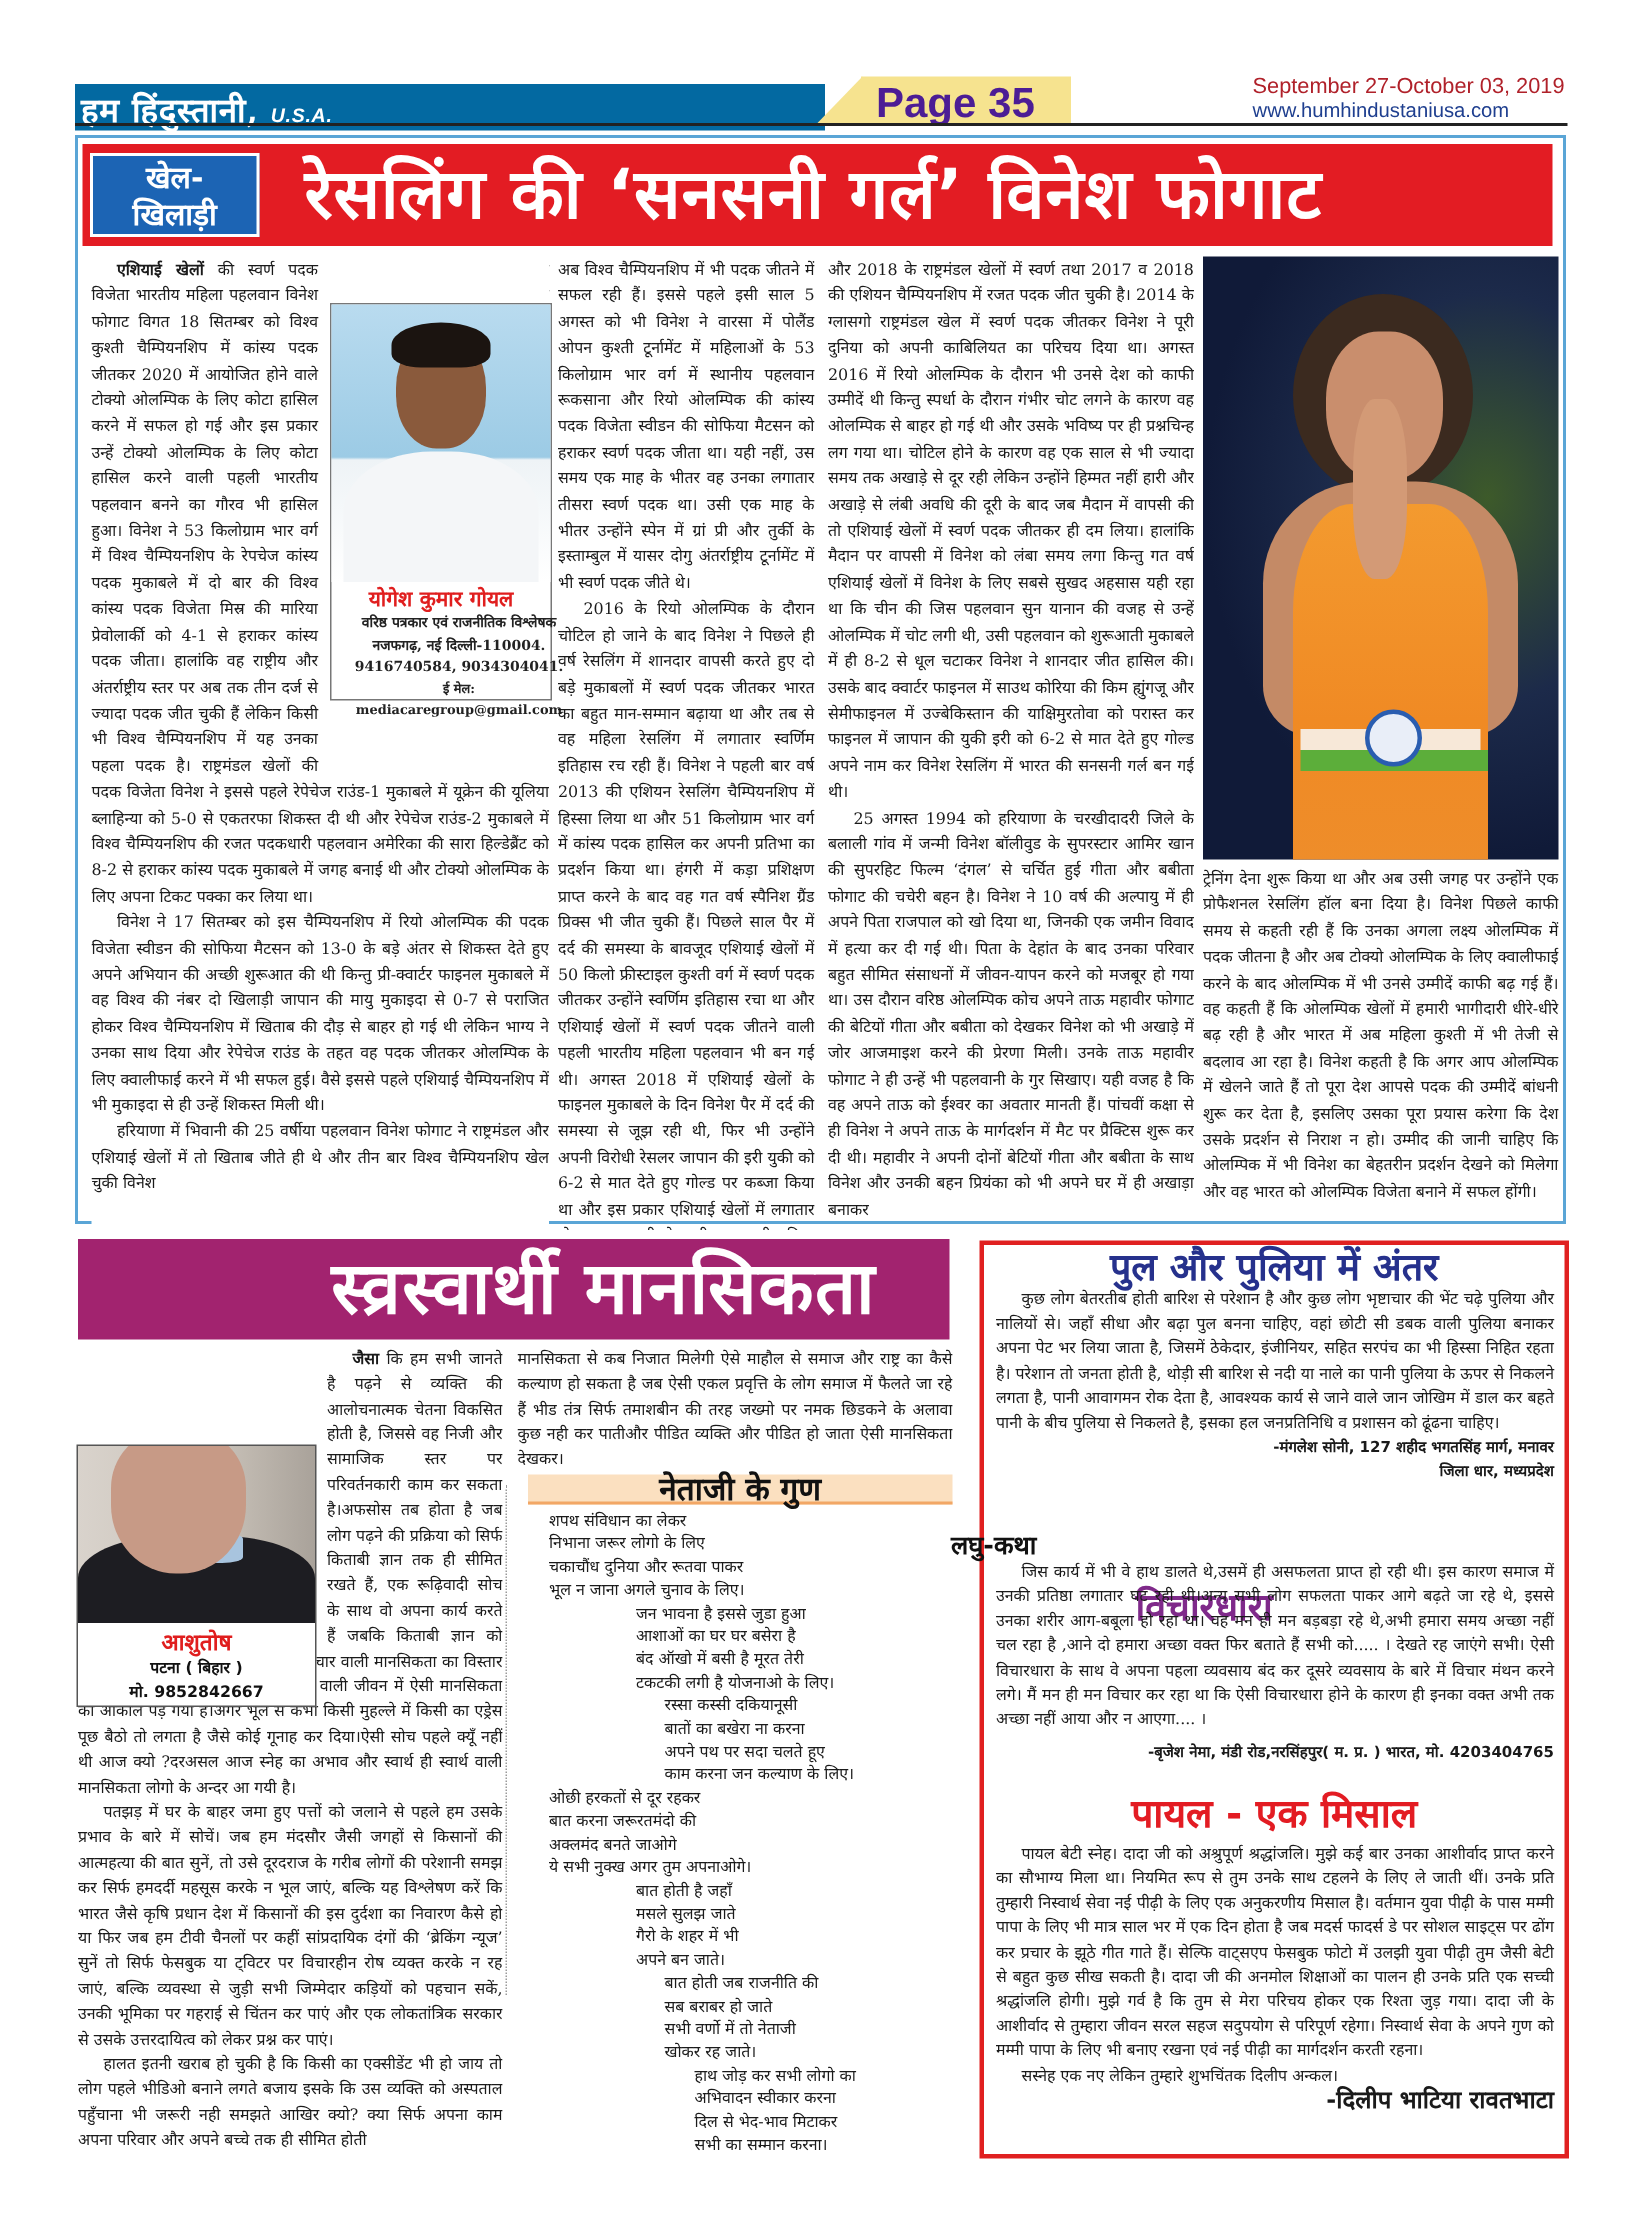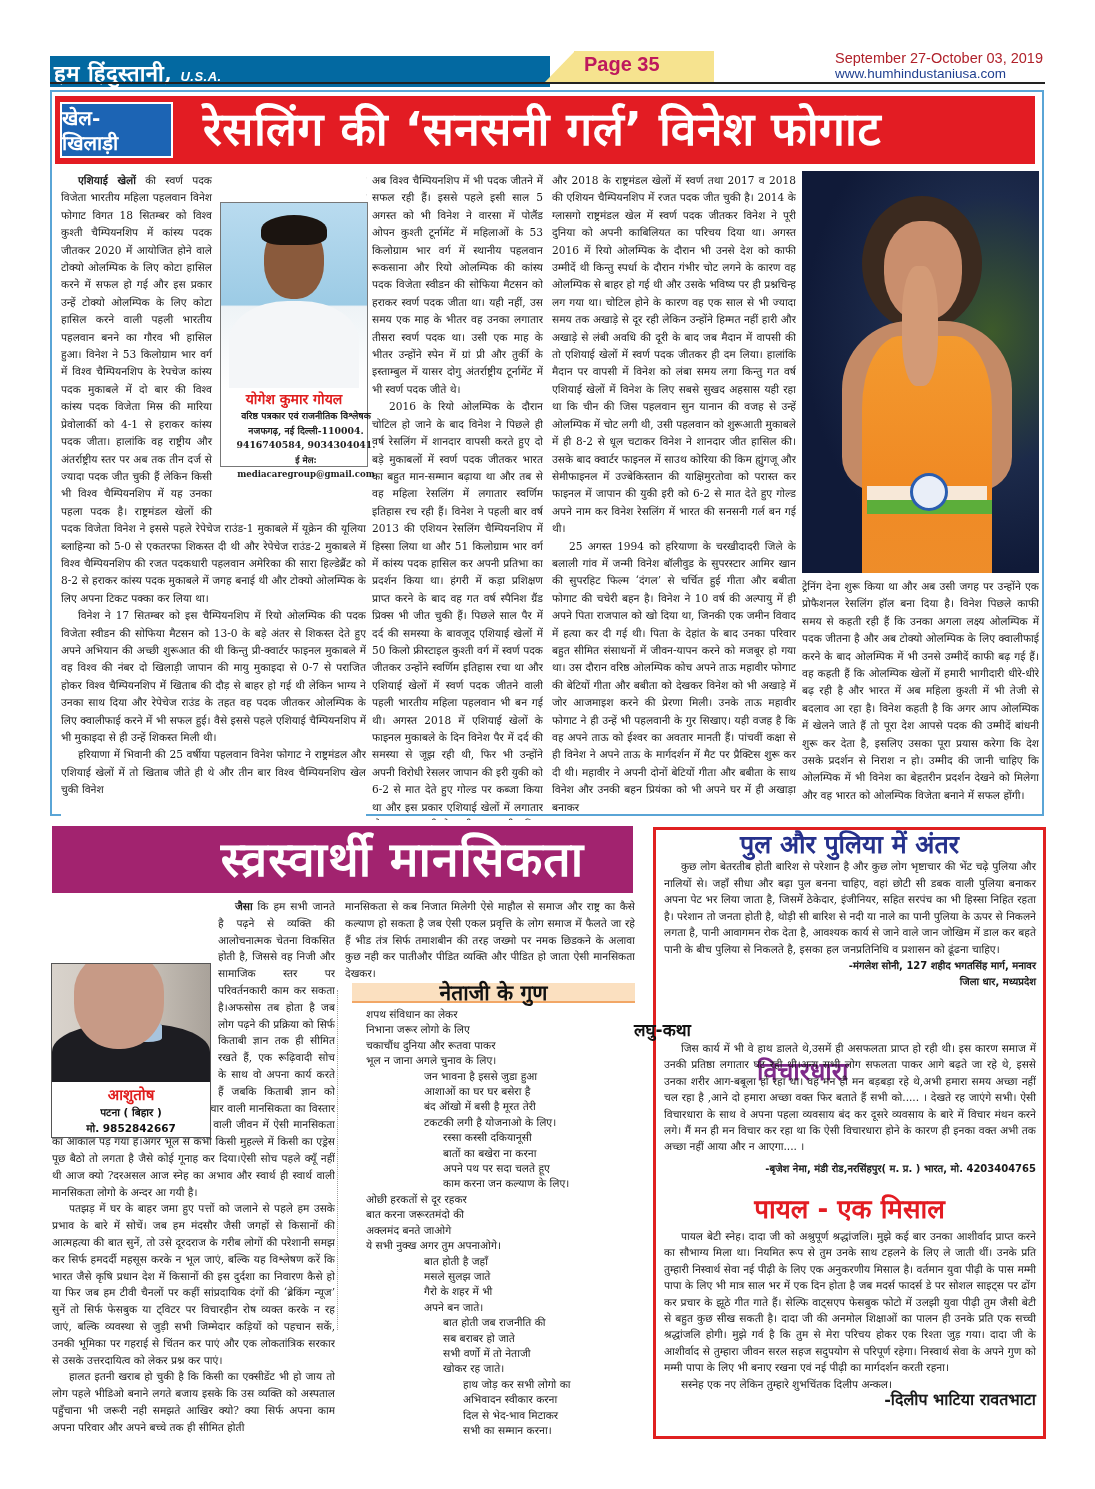--- a/index.html
+++ b/index.html
@@ -6,30 +6,30 @@
   html, body { width: 1095px; height: 1489px; background: #fff; overflow: hidden; }
   body { position: relative; font-family: "DejaVu Sans", sans-serif; color: #111; }
 
   
   .masthead { position: absolute; left: 50px; top: 51px; width: 995px; height: 33px; }
   .mast-green { position: absolute; left: 0; top: 5px; width: 500px; height: 31px; background: #0369a1; }
   .mast-green .brand { position: absolute; left: 4px; top: 1px; color: #fff; font-weight: bold; font-size: 22px; font-family: "DejaVu Serif", serif; letter-spacing: 0.5px; }
   .mast-green .brand-usa { font-style: italic; font-size: 13px; font-family: "Liberation Sans", sans-serif; margin-left: 8px; }
   .mast-tri { position: absolute; left: 495px; top: 0; width: 0; height: 0; border-bottom: 31px solid #f6e38f; border-left: 30px solid transparent; }
   .mast-page { position: absolute; left: 524px; top: 0; width: 140px; height: 31px; background: #f6e38f; }
-  .mast-page span { position: absolute; left: 10px; top: 2px; font-family: "Liberation Sans", sans-serif; font-weight: bold; font-size: 20px; color: #be185d; }
+  .mast-page span { position: absolute; left: 10px; top: 2px; font-family: "Liberation Sans", sans-serif; font-weight: bold; font-size: 28px; color: #4c1d95; }
   .mast-rule { position: absolute; left: 0; top: 31px; width: 995px; height: 2px; background: #222; }
   .mast-date { position: absolute; right: 2px; top: -1px; text-align: left; font-family: "Liberation Sans", sans-serif; font-weight: normal; line-height: 16px; }
   .mast-date .d1 { color: #b0212a; font-size: 14.5px; }
   .mast-date .d2 { color: #1f3f8f; font-size: 13.5px; }
 
   
   .sports-frame { position: absolute; left: 50px; top: 90px; width: 994px; height: 726px; border: 2px solid #5aa5d6; }
   .sports-banner { position: absolute; left: 55px; top: 96px; width: 980px; height: 68px; background: #e31c23; }
-  .sports-tag { position: absolute; left: 5px; top: 6px; width: 113px; height: 56px; background: #1c64b4; border: 2px solid #fff; color: #fff; text-align: left; font-size: 20px; line-height: 25px; font-weight: bold; padding-top: 2px; }
+  .sports-tag { position: absolute; left: 5px; top: 6px; width: 113px; height: 56px; background: #1c64b4; border: 2px solid #fff; color: #fff; text-align: center; font-size: 20px; line-height: 25px; font-weight: bold; padding-top: 2px; }
   .sports-headline { position: absolute; left: 148px; top: 2px; color: #fff; font-size: 46px; font-weight: bold; white-space: nowrap; letter-spacing: 0.5px; line-height: 62px; }
 
   .col { position: absolute; font-family: "DejaVu Serif", serif; font-size: 10.6px; line-height: 17.4px; text-align: justify; color: #1a1a1a; }
   .col p { text-indent: 1.6em; }
   .col p.noindent { text-indent: 0; }
   .col b { font-weight: bold; }
 
   .author-box { position: absolute; left: 220px; top: 202px; width: 148px; height: 265px; border: 1px solid #777; background: #fff; }
   .author-photo { position: absolute; left: 0; top: 0; width: 146px; height: 185px; background: linear-gradient(180deg,#b9dbef 0%,#9ccbe5 55%,#eef3f6 56%,#ffffff 100%); overflow: hidden; }
   .author-photo .head { position: absolute; left: 43px; top: 18px; width: 60px; height: 78px; border-radius: 48% 48% 45% 45%; background: #8a5a3c; }

